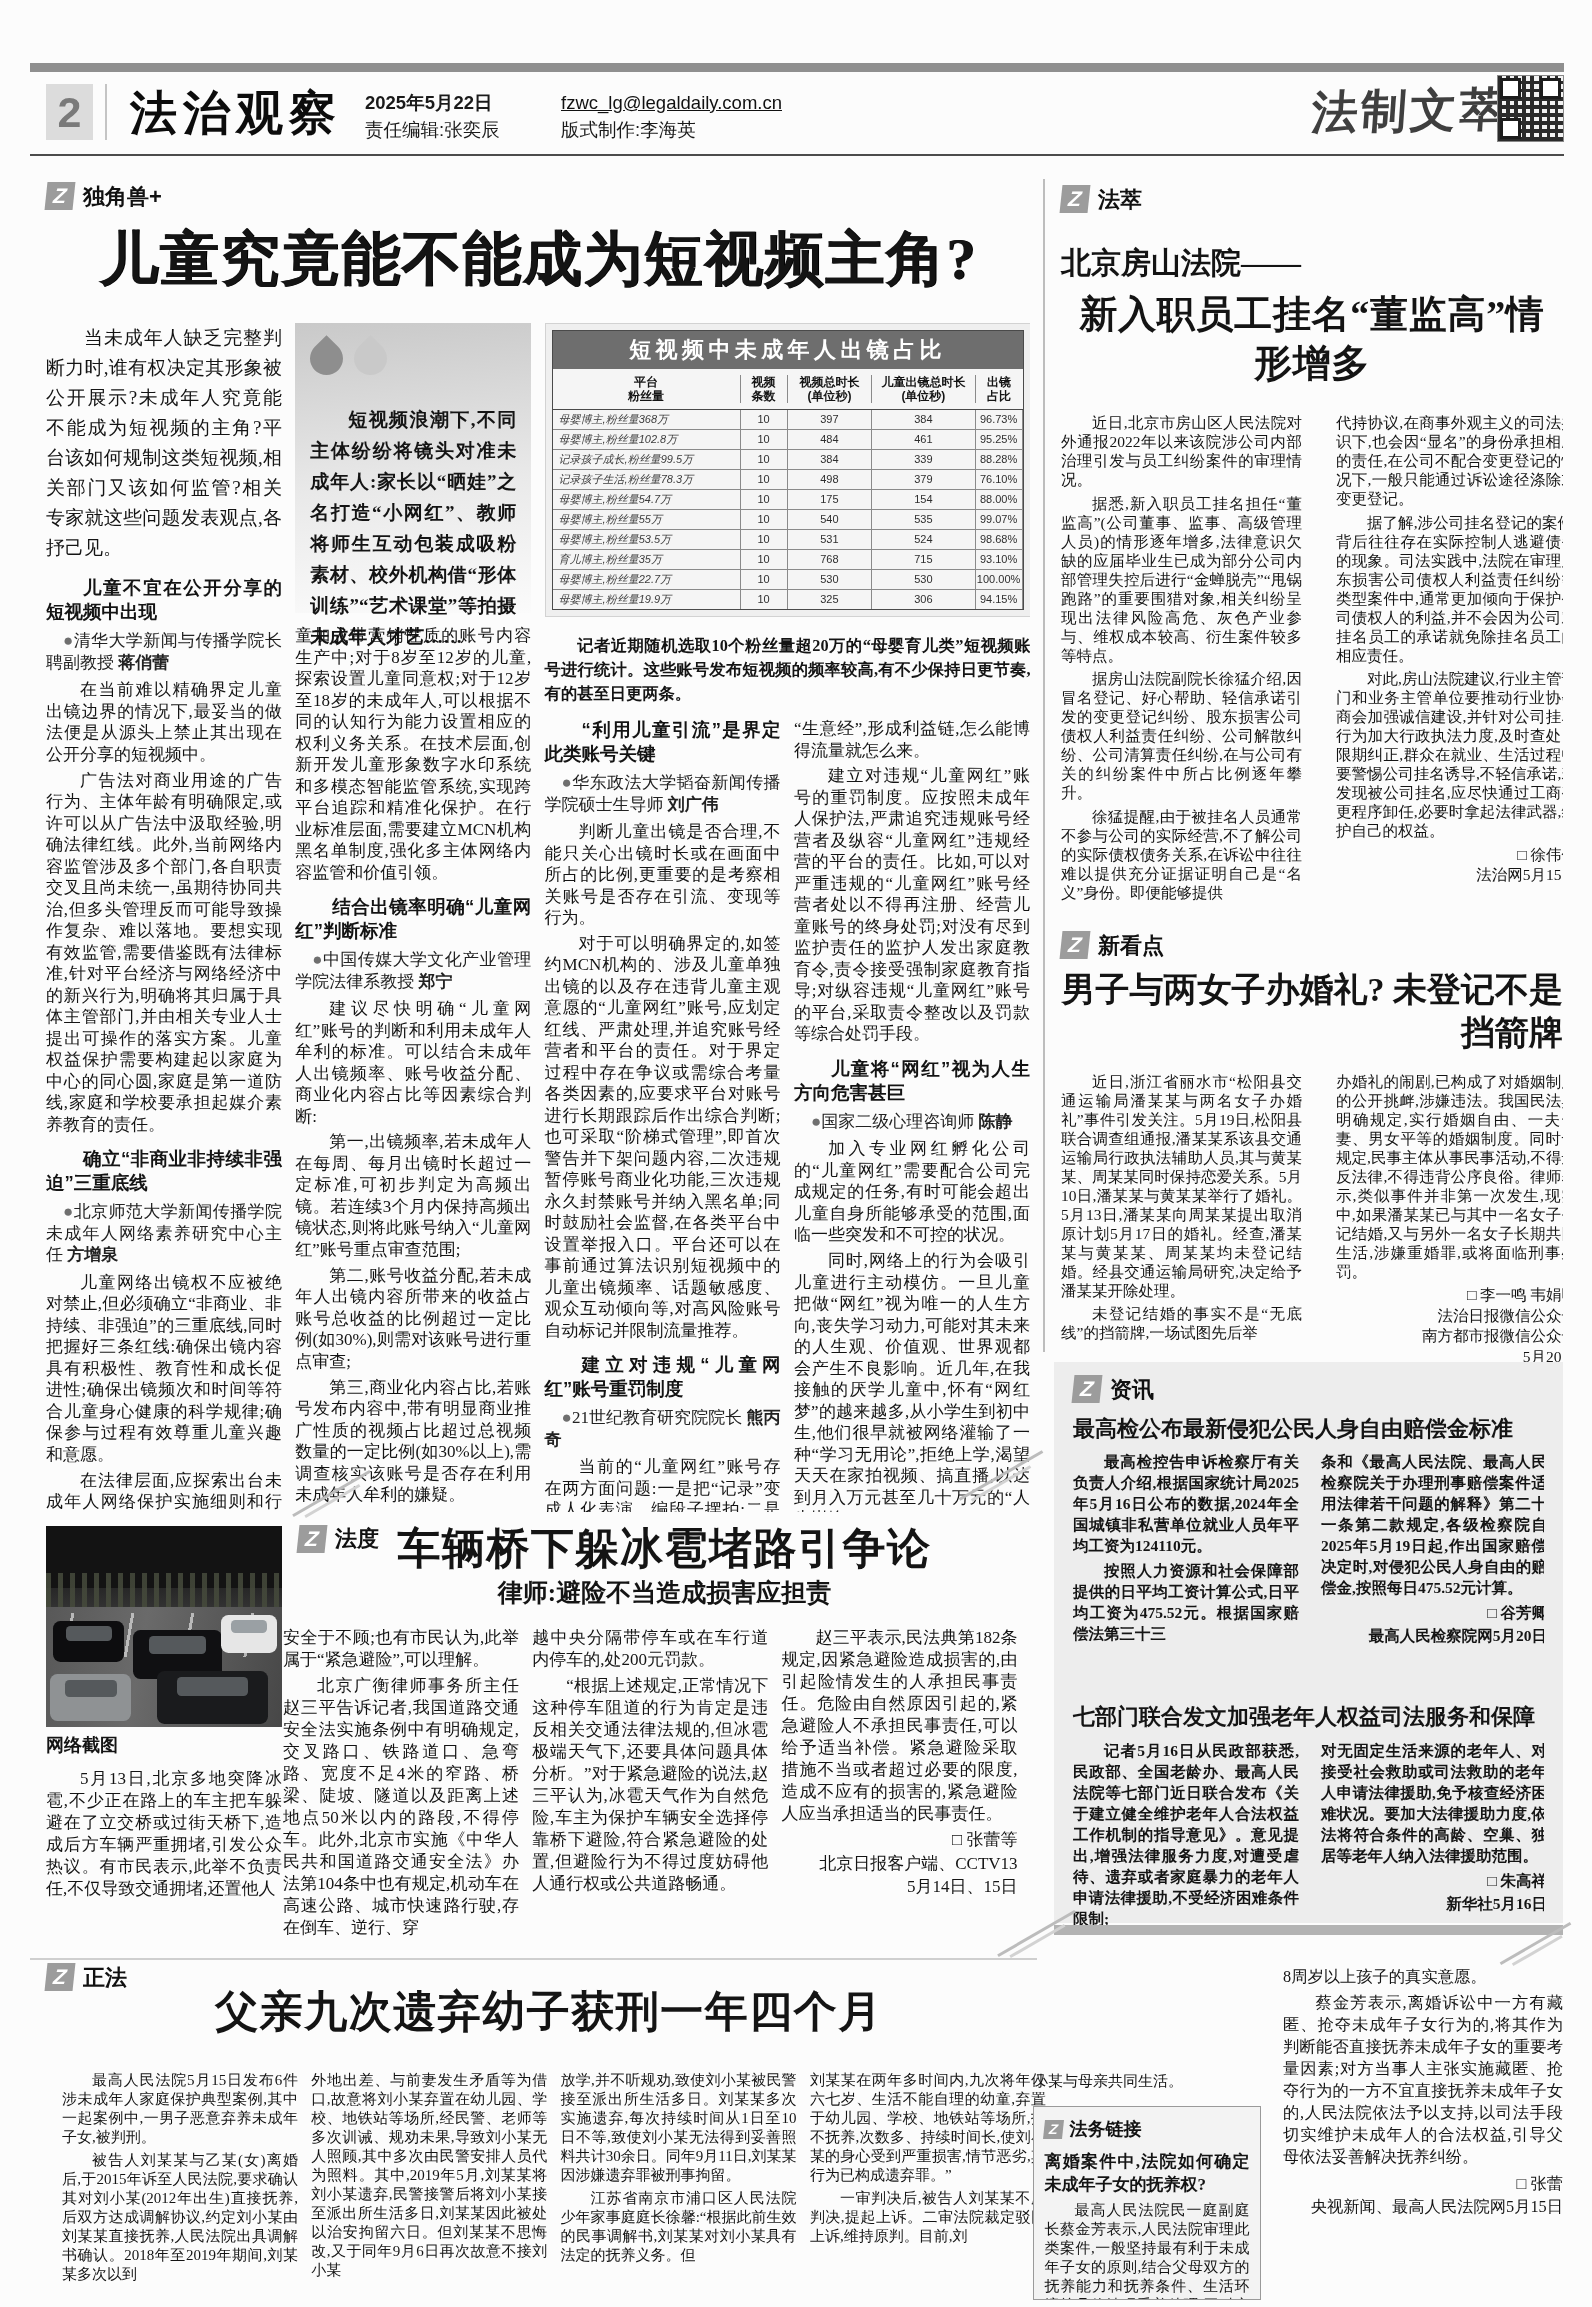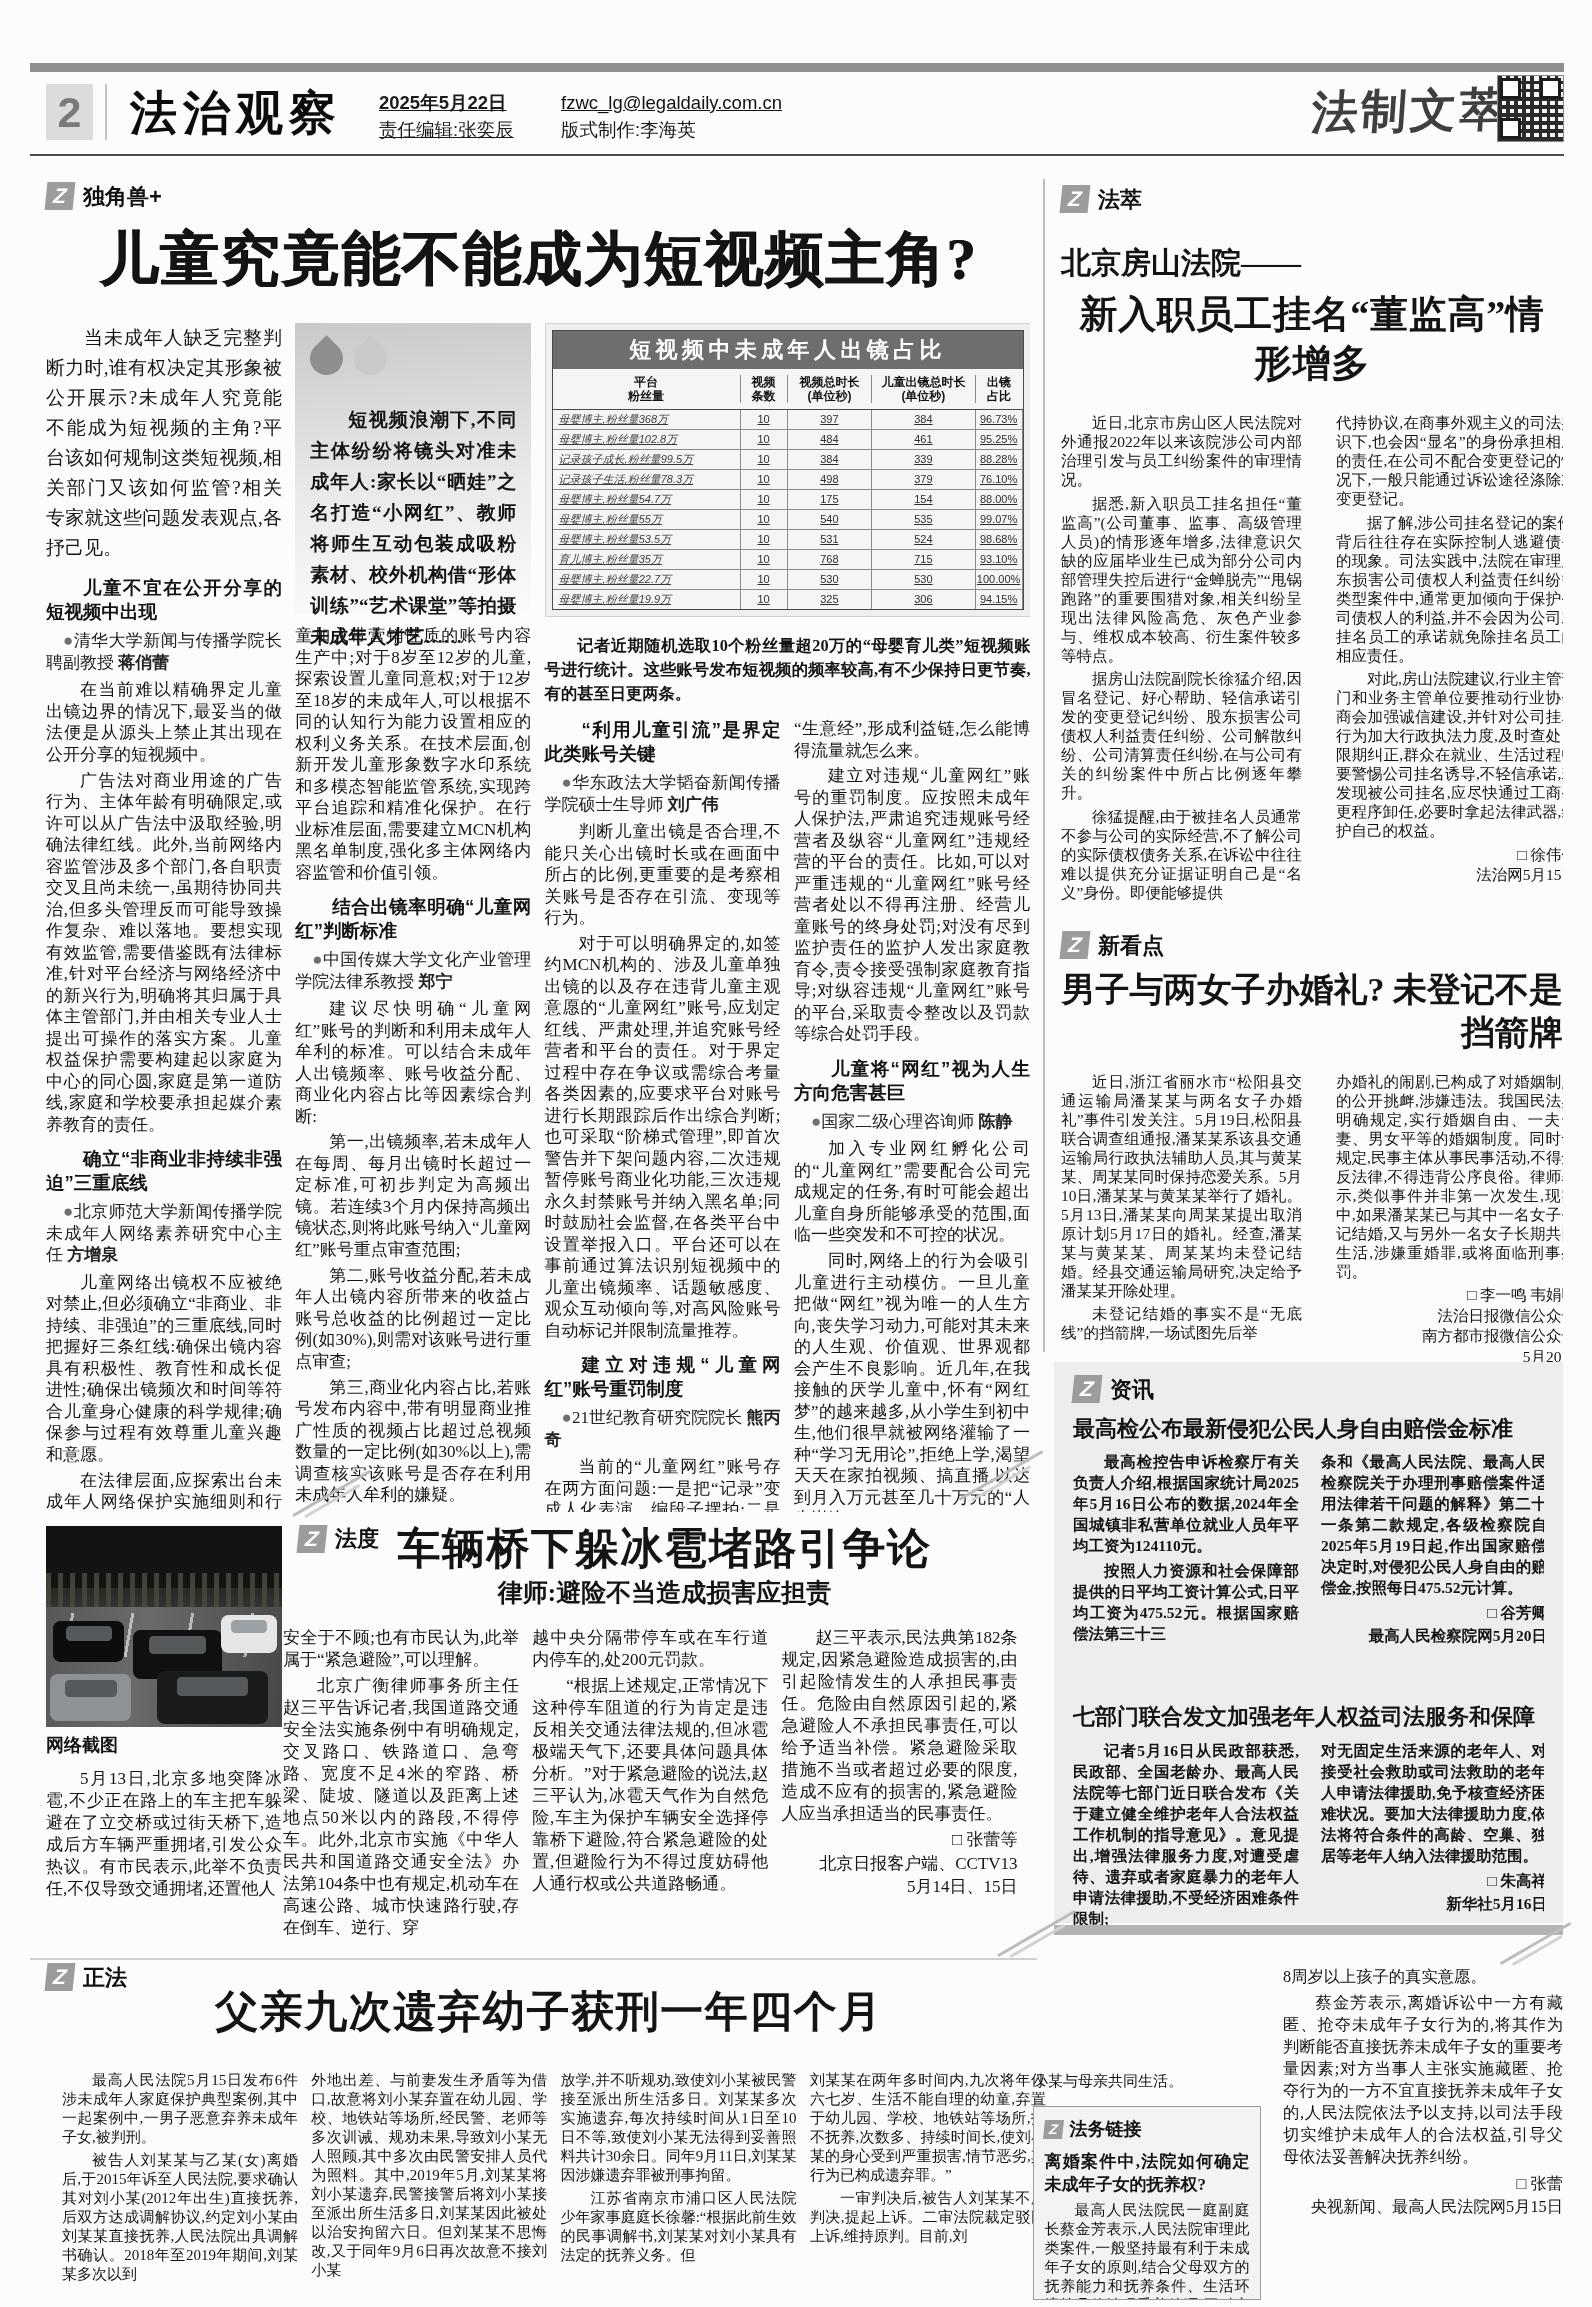--- a/index.html
+++ b/index.html
@@ -7,21 +7,21 @@
         font-family:"Liberation Serif","DejaVu Serif",serif;color:#141414;}
   .abs{position:absolute;}
   
   .topbar{left:30px;top:63px;width:1534px;height:9px;background:#8f8f8f;}
   .pagenum{left:46px;top:84px;width:47px;height:56px;background:#dcdcdc;color:#7a7a7a;
            font:700 43px/56px "Liberation Sans","DejaVu Sans",sans-serif;text-align:center;}
   .pagenum-sep{left:105px;top:84px;width:2.2px;height:56px;background:#c4c4c4;}
   .section-title{left:130px;top:83px;font:800 47px/59px "Liberation Sans","DejaVu Sans",sans-serif;letter-spacing:6px;color:#0c0c0c;}
   .hmeta{font:400 18.5px/27px "Liberation Sans","DejaVu Sans",sans-serif;color:#1a1a1a;}
   .hmeta .b1{font-weight:700;}
-  .meta1{left:379px;top:89px;text-decoration:underline;}
+  .meta1{left:365px;top:89px;}
   .meta2{left:561px;top:89px;}
   .email{text-decoration:underline;color:#111;}
   .masthead{left:1312px;top:77px;font:900 46px/67px "Liberation Serif","DejaVu Serif",serif;color:#3f3f3f;
             transform:skewX(-5deg) rotate(-1deg);letter-spacing:3px;}
   .qr{left:1497px;top:75px;width:65px;height:65px;background:#fff;border:1.5px solid #888;
       background-image:repeating-linear-gradient(0deg,#2b2b2b 0 3.7px,transparent 3.7px 8.1px),
                        repeating-linear-gradient(90deg,#2b2b2b 0 3.7px,#f2f2f2 3.7px 8.1px);}
   .qr i{position:absolute;width:15px;height:15px;border:3.7px solid #1c1c1c;background:#fff;}
   .qr i.tl{left:2.2px;top:2.2px}.qr i.tr{right:2.2px;top:2.2px}.qr i.bl{left:2.2px;bottom:2.2px}
   .header-rule{left:30px;top:154px;width:1534px;height:2.2px;background:#4c4c4c;}
@@ -64,21 +64,21 @@
   .tbl-title{background:#6e6e6e;color:#fff;text-align:center;letter-spacing:4.4px;
              font:700 22px/38px "Liberation Sans","DejaVu Sans",sans-serif;}
   .trow{display:grid;grid-template-columns:40% 10% 18% 22% 10%;align-items:center;}
   .thead{font:700 12px/14px "Liberation Sans","DejaVu Sans",sans-serif;white-space:pre-line;text-align:center;
          border-bottom:1.5px solid #4a4a4a;padding:6px 0;}
   .thead span{border-right:0.7px solid #8a8a8a;}
   .thead span:last-child,.tr td:last-child{border-right:none;}
   .tbl-body .trow{font:400 11px/19px "Liberation Sans","DejaVu Sans",sans-serif;color:#2e2e2e;
                   border-bottom:0.7px solid #8a8a8a;text-align:center;}
   .tbl-body .trow:last-child{border-bottom:none;}
-  .tbl-body .trow span{border-right:0.7px solid #8a8a8a;height:19px;overflow:hidden;text-decoration:underline;}
+  .tbl-body .trow span{border-right:0.7px solid #8a8a8a;height:19px;overflow:hidden;}
   .tbl-body .trow span:first-child{text-align:left;padding-left:6px;font-style:italic;color:#3c3c3c;}
   .tbl-cap{font-weight:700;font-size:16.3px;line-height:24px;margin-top:17px;}
   
   .sb{width:502px;}
   .fc-zone{left:1061px;top:185px;width:502px;}
   .kicker{font:600 30px/40px "Liberation Serif","DejaVu Serif",serif;margin-top:30px;}
   .fc-headline{font:900 38px/49px "Liberation Serif","DejaVu Serif",serif;text-align:center;margin-top:7.4px;letter-spacing:0.7px;}
   .sbcols{display:flex;gap:34px;margin-top:25px;overflow:hidden;font-size:15.5px;line-height:19px;}
   .sbcol{width:241px;flex:0 0 241px;}
   .fc-zone .sbcols{height:520px;}

